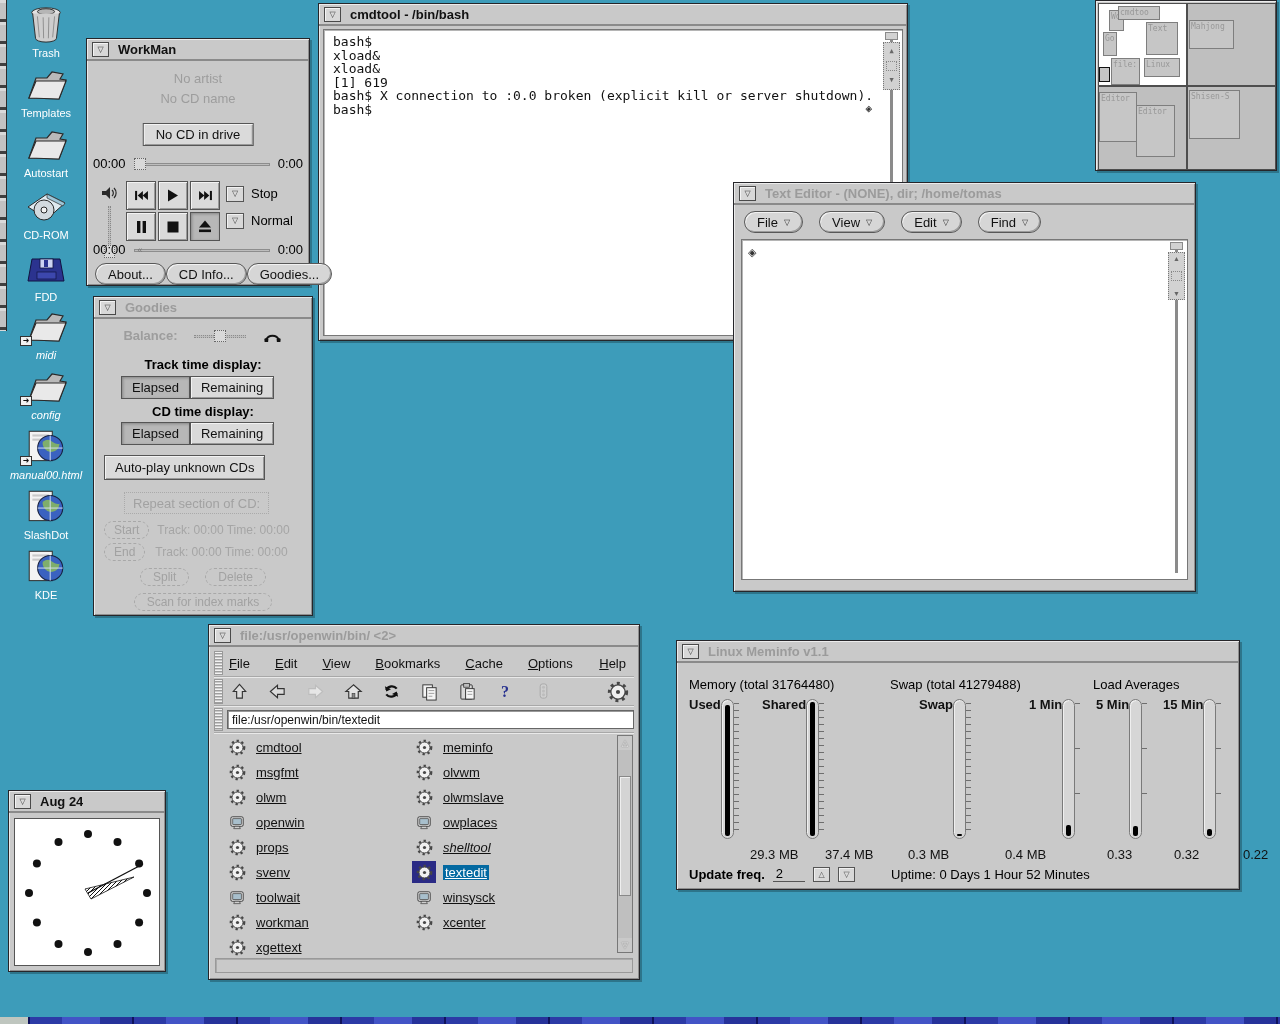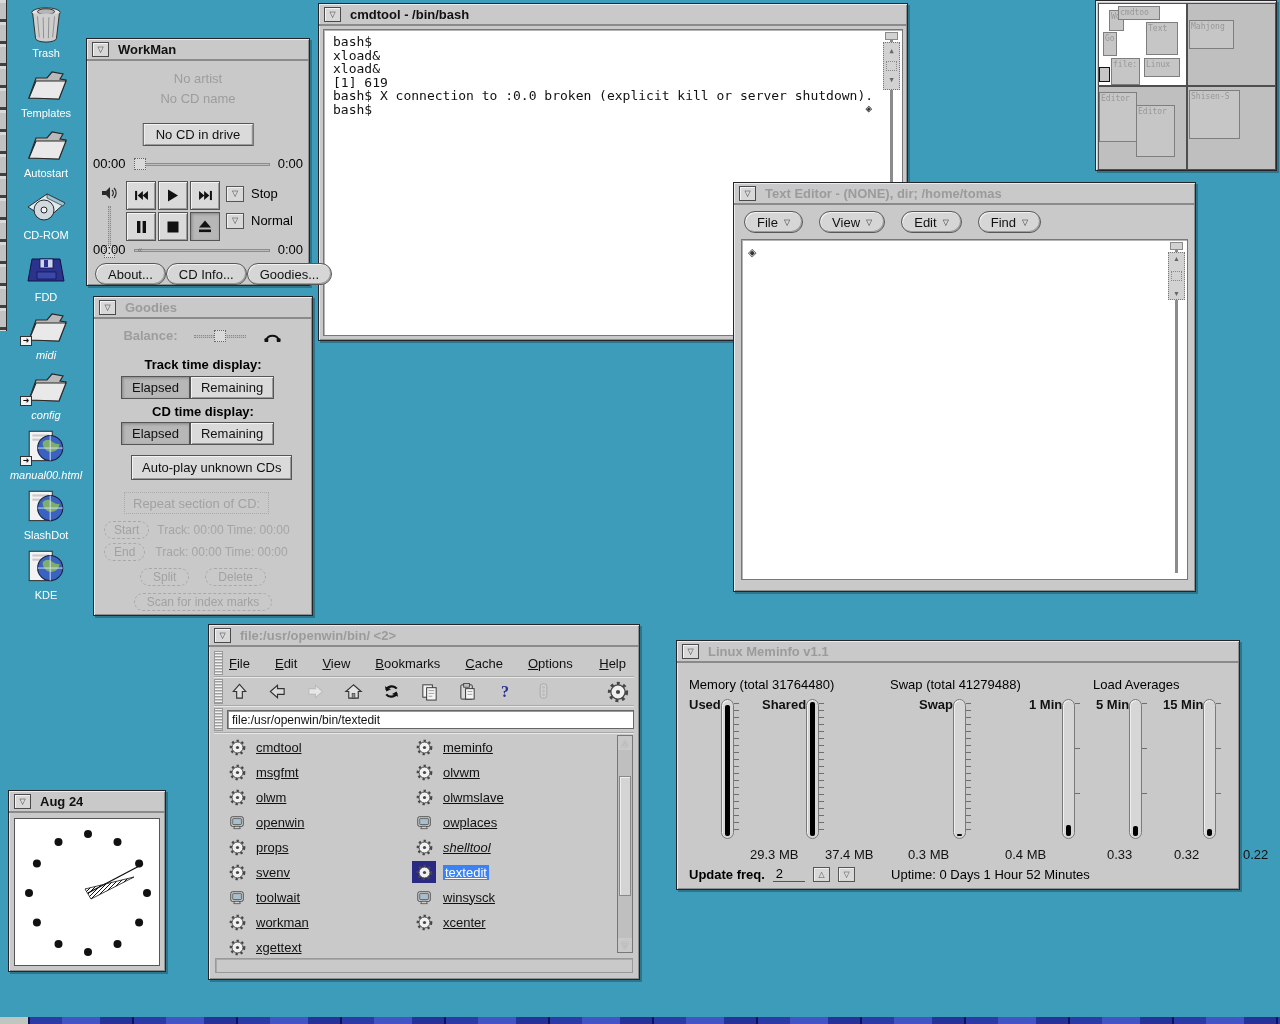--- a/index.html
+++ b/index.html
@@ -70,21 +70,21 @@
             border-bottom:1px solid #a8a8a8; box-shadow:0 1px 0 #e9e9e9; background:#c9c9c9; }
   .kgrip { flex:0 0 9px; align-self:stretch; margin:1px 4px 1px 0; border:1px solid #999;
            background:repeating-linear-gradient(to bottom,#f2f2f2 0 1px,#9e9e9e 1px 2px,#c9c9c9 2px 3px); }
   .kmenu { font-size:13px; color:#111; padding:0 2px; }
   .kicon { width:24px; height:22px; display:flex; align-items:center; justify-content:center; }
   .kurl { flex:1; height:19px; background:#fff; border:1px solid #666; box-shadow:inset 1px 1px 0 #999;
           font-size:12px; font-family:"Liberation Sans",sans-serif; padding:0 4px; color:#111; }
   .fentry { position:absolute; display:flex; align-items:center; gap:7px; height:20px; }
   .fentry .fl { font-size:13px; color:#111; text-decoration:underline; }
   .fentry .fl.it { font-style:italic; }
-  .fentry.sel .fl { background:#3b82f6; color:#fff; padding:0 2px; }
+  .fentry.sel .fl { background:#0369a1; color:#fff; padding:0 2px; }
   .fentry.sel .fico { background:#2a2a85; }
   .ksb { position:absolute; top:0; bottom:0; right:0; width:16px; background:#bfbfbf; border:1px solid #777; }
   .ksb .ar { position:absolute; left:0; width:14px; height:14px; display:flex; align-items:center;
              justify-content:center; font-size:9px; color:#f4f4f4; text-shadow:0 0 1px #333; background:#c9c9c9; }
   .ksb .thumb { position:absolute; left:1px; width:12px; background:#d4d4d4; border:1px solid #888;
                 box-shadow:inset 1px 1px 0 #efefef; }
 
   
   .gcol { position:absolute; display:flex; align-items:flex-start; gap:0; }
   .glabel { font-size:13px; font-weight:bold; color:#111; margin-top:-2px; }
@@ -408,21 +408,21 @@
     <div style="position:absolute;left:0;right:0;top:60px;text-align:center;font-size:13px;font-weight:bold">Track time display:</div>
     <div style="position:absolute;left:27px;top:79px;display:flex">
       <div class="rectbtn pressed" style="height:23px;padding:0 10px">Elapsed</div>
       <div class="rectbtn" style="height:23px;padding:0 10px">Remaining</div>
     </div>
     <div style="position:absolute;left:0;right:0;top:107px;text-align:center;font-size:13px;font-weight:bold">CD time display:</div>
     <div style="position:absolute;left:27px;top:125px;display:flex">
       <div class="rectbtn pressed" style="height:23px;padding:0 10px">Elapsed</div>
       <div class="rectbtn" style="height:23px;padding:0 10px">Remaining</div>
     </div>
-    <div class="rectbtn" style="position:absolute;left:37px;top:158px;height:25px;padding:0 10px">Auto-play unknown CDs</div>
+    <div class="rectbtn" style="position:absolute;left:10px;top:158px;height:25px;padding:0 10px">Auto-play unknown CDs</div>
     <div class="rectbtn" style="position:absolute;left:30px;top:195px;height:22px;padding:0 8px;border-style:dotted;background:transparent;box-shadow:none;color:#a2a2a2;border-color:#aaa">Repeat section of CD:</div>
     <div style="position:absolute;left:10px;top:224px;display:flex;align-items:center;gap:8px">
       <div class="olbtn dim" style="height:18px;font-size:12px;padding:0 9px">Start</div>
       <span class="dimtext" style="font-size:12px">Track: 00:00 Time: 00:00</span>
     </div>
     <div style="position:absolute;left:10px;top:246px;display:flex;align-items:center;gap:10px">
       <div class="olbtn dim" style="height:18px;font-size:12px;padding:0 9px">End</div>
       <span class="dimtext" style="font-size:12px">Track: 00:00 Time: 00:00</span>
     </div>
     <div style="position:absolute;left:0;right:0;top:271px;display:flex;justify-content:center;gap:16px">

